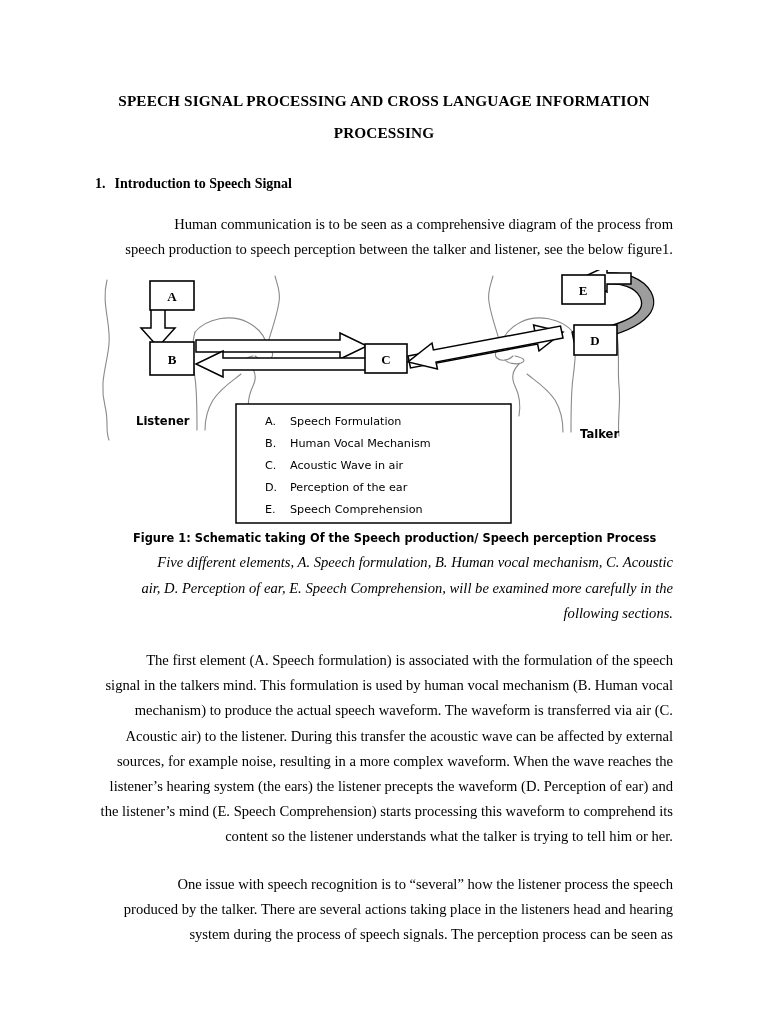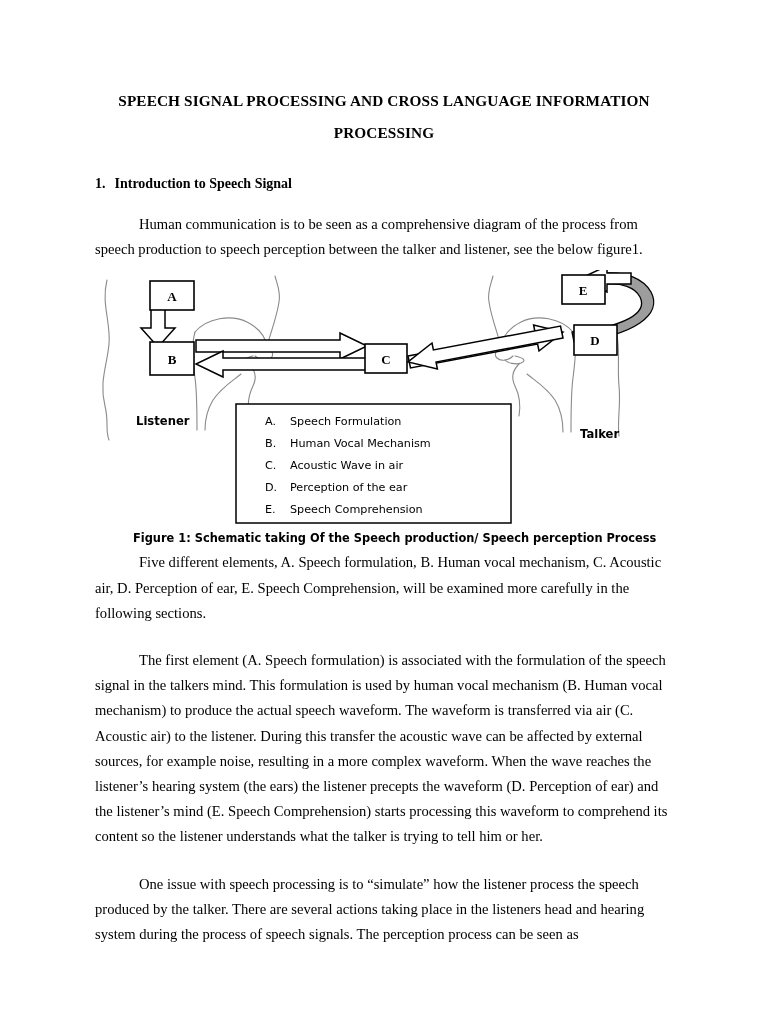--- a/index.html
+++ b/index.html
@@ -50,25 +50,25 @@
     font-weight: bold;
     line-height: 20px;
   }
   .section-heading .num { margin-right: 9px; }
 
   
   p.body-par {
     margin: 0;
     font-size: 14.6px;
     line-height: 25.2px;
-    text-align: left;
+    text-align: right;
   }
   p.indent-par { text-indent: 44px; }
   .par-gap-1 { padding-top: 18px; }
-  .par-gap-2 { padding-top: 22px; }
+  .par-gap-2 { padding-top: 22px; font-style: italic; }
   .par-gap-3 { padding-top: 22px; }
   .par-gap-4 { padding-top: 22px; }
 
   
   .figure-wrap {
     position: relative;
     width: 578px;
     height: 258px;
     margin-top: 8px;
   }
@@ -246,16 +246,16 @@
           <text class="legend-text" x="195" y="243">Speech Comprehension</text>
         </g>
 
       </svg>
 
       <p class="fig-caption">Figure 1: Schematic taking Of the Speech production/ Speech perception Process</p>
     </div>
 
     <p class="body-par indent-par par-gap-2">Five different elements, A. Speech formulation, B. Human vocal mechanism, C. Acoustic air, D. Perception of ear, E. Speech Comprehension, will be examined more carefully in the following sections.</p>
     <p class="body-par indent-par par-gap-3">The first element (A. Speech formulation) is associated with the formulation of the speech signal in the talkers mind. This formulation is used by human vocal mechanism (B. Human vocal mechanism) to produce the actual speech waveform. The waveform is transferred via air (C. Acoustic air) to the listener. During this transfer the acoustic wave can be affected by external sources, for example noise, resulting in a more complex waveform. When the wave reaches the listener’s hearing system (the ears) the listener precepts the waveform (D. Perception of ear) and the listener’s mind (E. Speech Comprehension) starts processing this waveform to comprehend its content so the listener understands what the talker is trying to tell him or her.</p>
-    <p class="body-par indent-par par-gap-4">One issue with speech processing is to “simulate” how the listener process the speech produced by the talker. There are several actions taking place in the listeners head and hearing system during the process of speech signals. The perception process can be seen as</p>
+    <p class="body-par indent-par par-gap-4">One issue with speech recognition is to “several” how the listener process the speech produced by the talker. There are several actions taking place in the listeners head and hearing system during the process of speech signals. The perception process can be seen as</p>
 
   </div>
 </div>
 
 </body></html>

